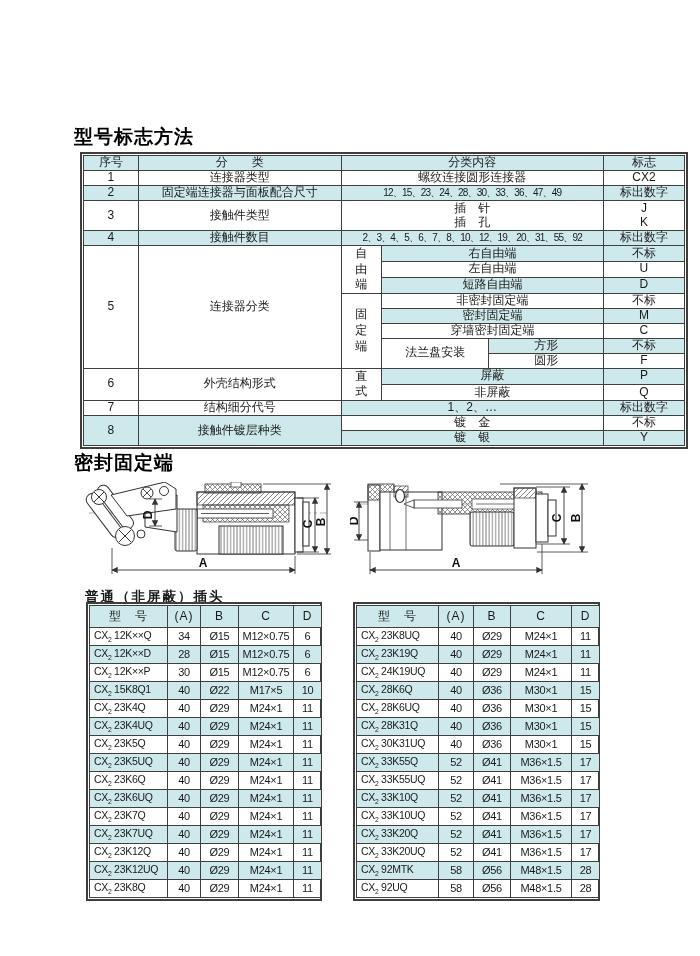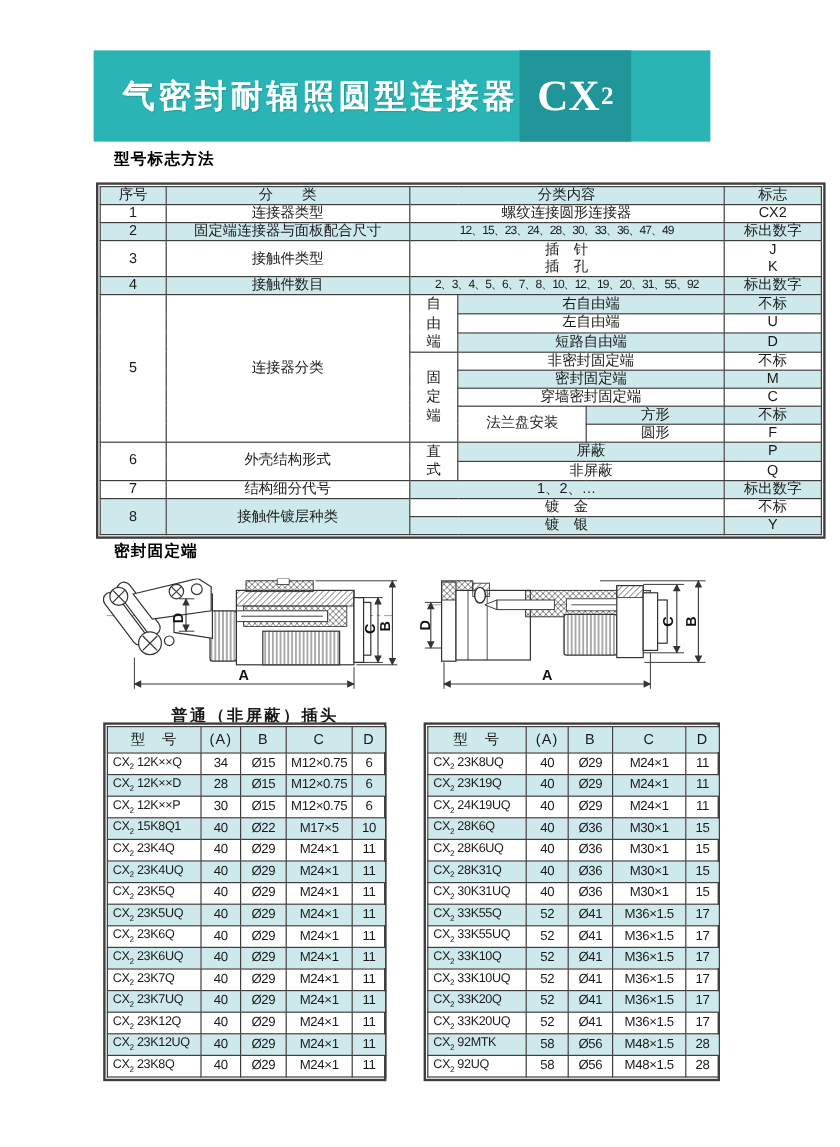--- a/index.html
+++ b/index.html
@@ -9,21 +9,21 @@
 body{width:700px;height:956px;background:#fff;font-family:"Liberation Sans","DejaVu Sans",sans-serif;color:var(--ink);position:relative;overflow:hidden}
 .page{position:absolute;inset:0;background:#fff}
 
 
 .banner{position:absolute;left:78px;top:42px;width:514px;height:76px;background:var(--teal)}
 .banner-title{position:absolute;left:24px;top:0;height:76px;display:flex;align-items:center;color:#fff;font-size:27px;font-weight:bold;letter-spacing:3px;text-shadow:1px 1px 1px rgba(0,0,0,.15)}
 .badge{position:absolute;left:355px;top:0;width:93px;height:76px;background:var(--teal-dark);color:#fff;display:flex;align-items:center;justify-content:center;font-family:"Liberation Serif","DejaVu Serif",serif;font-size:36px;font-weight:bold}
 .badge sub{font-size:.58em;vertical-align:-0.2em;margin-left:1px}
 
 
-.h1{position:absolute;left:95px;font-size:13px;font-weight:bold;color:#000;letter-spacing:1px}
+.h1{position:absolute;left:74px;font-size:19px;font-weight:bold;color:#000;letter-spacing:1px}
 
 
 .tblwrap{position:absolute;border:2px solid var(--line);padding:1px;background:#fff}
 table{border-collapse:collapse;width:100%;table-layout:fixed}
 td,th{border:1px solid var(--line);text-align:center;padding:0 2px;overflow:hidden;font-weight:normal;font-size:12px;color:var(--ink);line-height:1.15}
 .bg{background:var(--cyan)}
 
 
 .mtab tr{height:15px}
 .mtab tr.h2{height:30px}
@@ -32,35 +32,28 @@
 
 
 .dtab th{height:22px;background:var(--cyan);font-size:12px;letter-spacing:1px}
 .dtab td{height:18px;font-size:11px;letter-spacing:-0.3px;white-space:nowrap}
 .dtab td.mod{text-align:left;padding-left:4px;font-size:10.5px}
 .dtab tr.alt td{background:var(--cyan)}
 .dtab sub{font-size:.65em}
 
 
 .draw{position:absolute}
-.caption{position:absolute;font-size:13.5px;font-weight:bold;text-align:center;letter-spacing:2px}
+.caption{position:absolute;font-size:13.5px;font-weight:bold;letter-spacing:2px}
 svg text{font:bold 12px "Liberation Sans","DejaVu Sans",sans-serif;fill:#111}
 </style>
 </head>
 <body>
 
 <div class="page">
 
-  <div class="banner">
-    <div class="banner-title">气密封耐辐照圆型连接器</div>
-    <div class="badge">
-        <span>CX</span>
-        <sub>2</sub>
-      </div>
-  </div>
 
   <div class="h1" style="top:124px">型号标志方法</div>
 
   <div class="tblwrap" style="left:80px;top:152px;width:608px">
     <table class="mtab">
       <colgroup>
           <col style="width:46px">
           <col style="width:170px">
           <col style="width:34px">
           <col style="width:90px">

